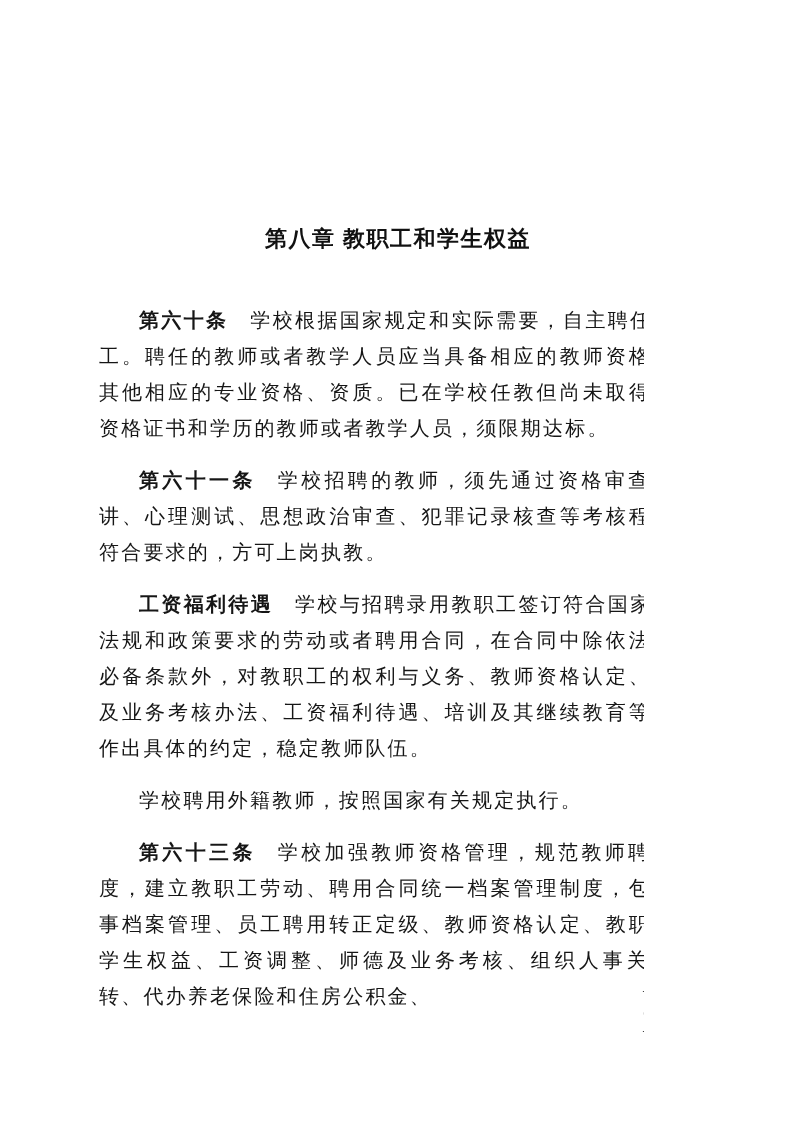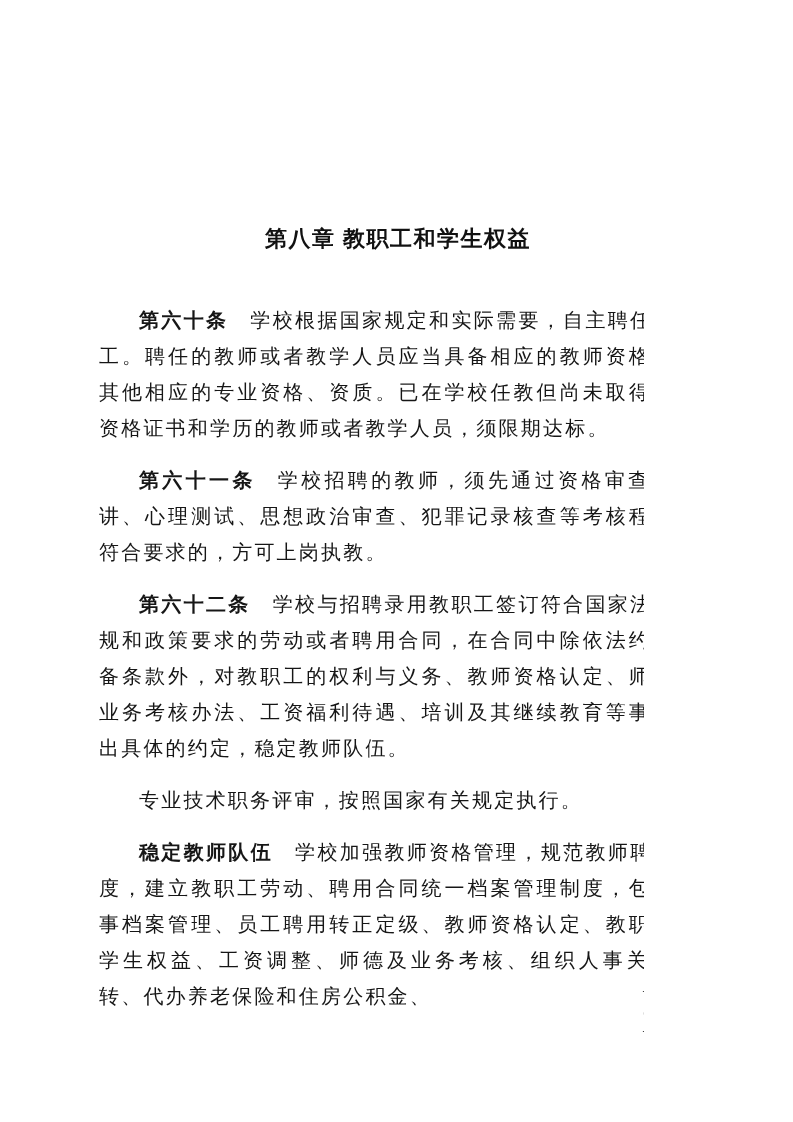--- a/index.html
+++ b/index.html
@@ -58,21 +58,21 @@
 <body>
 
 <div class="page">
   <div class="content">
     <h1 class="chapter-title">第八章 教职工和学生权益</h1>
 
     <p class="para"><span class="article-label">第六十条</span><span>学校根据国家规定和实际需要，自主聘任教职工。聘任的教师或者教学人员应当具备相应的教师资格或者其他相应的专业资格、资质。已在学校任教但尚未取得相应资格证书和学历的教师或者教学人员，须限期达标。</span></p>
 
     <p class="para"><span class="article-label">第六十一条</span><span>学校招聘的教师，须先通过资格审查、试讲、心理测试、思想政治审查、犯罪记录核查等考核程序，符合要求的，方可上岗执教。</span></p>
 
-    <p class="para"><span class="article-label">第六十二条</span><span>学校与招聘录用教职工签订符合国家法律法规和政策要求的劳动或者聘用合同，在合同中除依法约定必备条款外，对教职工的权利与义务、教师资格认定、师德及业务考核办法、工资福利待遇、培训及其继续教育等事项作出具体的约定，稳定教师队伍。</span></p>
+    <p class="para"><span class="article-label">工资福利待遇</span><span>学校与招聘录用教职工签订符合国家法律法规和政策要求的劳动或者聘用合同，在合同中除依法约定必备条款外，对教职工的权利与义务、教师资格认定、师德及业务考核办法、工资福利待遇、培训及其继续教育等事项作出具体的约定，稳定教师队伍。</span></p>
 
-    <p class="para"><span class="article-label"></span><span>专业技术职务评审，按照国家有关规定执行。</span></p>
+    <p class="para"><span class="article-label"></span><span>学校聘用外籍教师，按照国家有关规定执行。</span></p>
 
-    <p class="para"><span class="article-label">稳定教师队伍</span><span>学校加强教师资格管理，规范教师聘用制度，建立教职工劳动、聘用合同统一档案管理制度，包括人事档案管理、员工聘用转正定级、教师资格认定、教职工和学生权益、工资调整、师德及业务考核、组织人事关系接转、代办养老保险和住房公积金、</span></p>
+    <p class="para"><span class="article-label">第六十三条</span><span>学校加强教师资格管理，规范教师聘用制度，建立教职工劳动、聘用合同统一档案管理制度，包括人事档案管理、员工聘用转正定级、教师资格认定、教职工和学生权益、工资调整、师德及业务考核、组织人事关系接转、代办养老保险和住房公积金、</span></p>
   </div>
 
   <div class="page-number">—34—</div>
 </div>
 
 </body></html>

